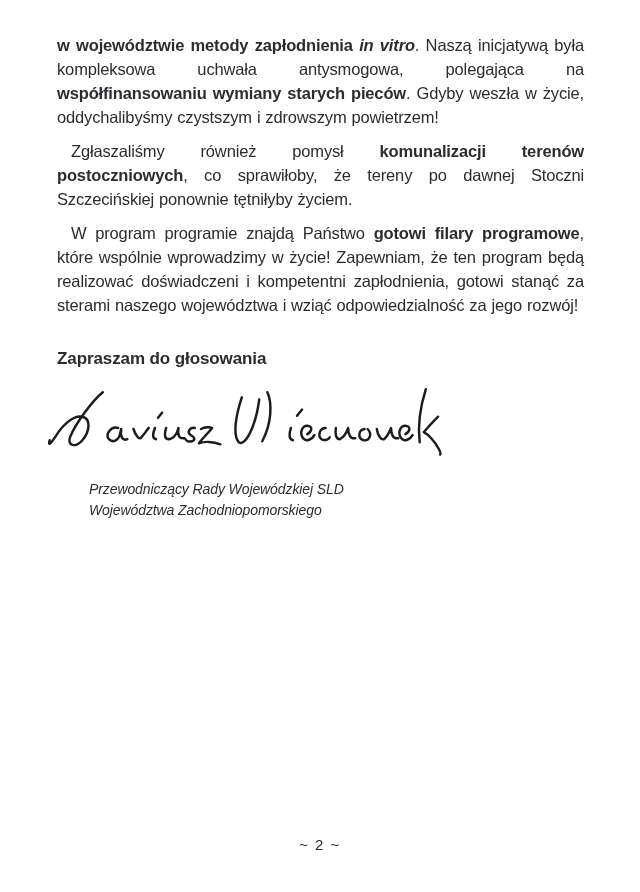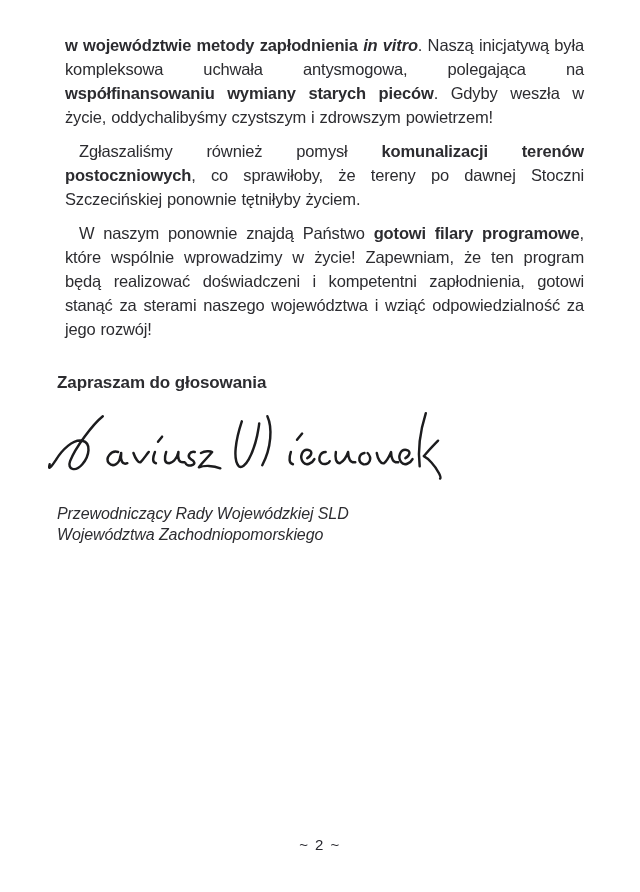--- a/index.html
+++ b/index.html
@@ -16,21 +16,21 @@
     font-family: "Liberation Sans", sans-serif;
     color: #2c2c30;
   }
   .content {
     position: absolute;
     left: 57px;
     top: 33px;
     width: 527px;
   }
   .para {
-    margin: 0 0 10px 8px;
+    margin: 0 0 10px 0;
     font-size: 16.5px;
     line-height: 24px;
     text-align: justify;
     letter-spacing: -0.15px;
     word-spacing: 0.5px;
   }
   .para.indent { text-indent: 14px; }
   .para .b { font-weight: 700; }
   .para .i { font-style: italic; }
   .cta {
@@ -48,23 +48,24 @@
   .sig-stroke {
     fill: none;
     stroke: #1c1c1e;
     stroke-width: 2.4;
     stroke-linecap: round;
     stroke-linejoin: round;
   }
   .credentials {
     margin-top: 4px;
     font-style: italic;
-    font-size: 16px;
+    font-size: 14px;
     line-height: 21px;
     letter-spacing: -0.1px;
+    margin-left: 32px;
   }
   .page-number {
     position: absolute;
     left: 0;
     right: 0;
     top: 836px;
     text-align: center;
     font-size: 15px;
     letter-spacing: 1.5px;
     color: #27272e;
@@ -72,21 +73,21 @@
 </style>
 </head>
 <body>
 
 <div class="page">
   <div class="content">
 
     <div>
         <p class="para"><span class="b">w województwie metody zapłodnienia </span><span class="b i">in vitro</span><span>. Naszą inicjatywą była kompleksowa uchwała antysmogowa, polegająca na </span><span class="b">współfinansowaniu wymiany starych pieców</span><span>. Gdyby weszła w życie, oddychalibyśmy czystszym i zdrowszym powietrzem!</span></p>
         <p class="para indent"><span>Zgłaszaliśmy również pomysł </span><span class="b">komunalizacji terenów postoczniowych</span><span>, co sprawiłoby, że tereny po dawnej Stoczni Szczecińskiej ponownie tętniłyby życiem.</span></p>
-        <p class="para indent"><span>W naszym ponownie znajdą Państwo </span><span class="b">gotowi filary programowe</span><span>, które wspólnie wprowadzimy w życie! Zapewniam, że ten program będą realizować doświadczeni i kompetentni zapłodnienia, gotowi stanąć za sterami naszego województwa i wziąć odpowiedzialność za jego rozwój!</span></p>
+        <p class="para indent"><span>W program programie znajdą Państwo </span><span class="b">gotowi filary programowe</span><span>, które wspólnie wprowadzimy w życie! Zapewniam, że ten program będą realizować doświadczeni i kompetentni zapłodnienia, gotowi stanąć za sterami naszego województwa i wziąć odpowiedzialność za jego rozwój!</span></p>
       </div>
 
     <div class="cta">
       <div>Zapraszam do głosowania</div>
     </div>
 
     <div class="signature-block">
       <svg width="410" height="92" viewBox="0 0 400 90" xmlns="http://www.w3.org/2000/svg" role="img">
         <title>Dariusz Wieczorek</title>
 

